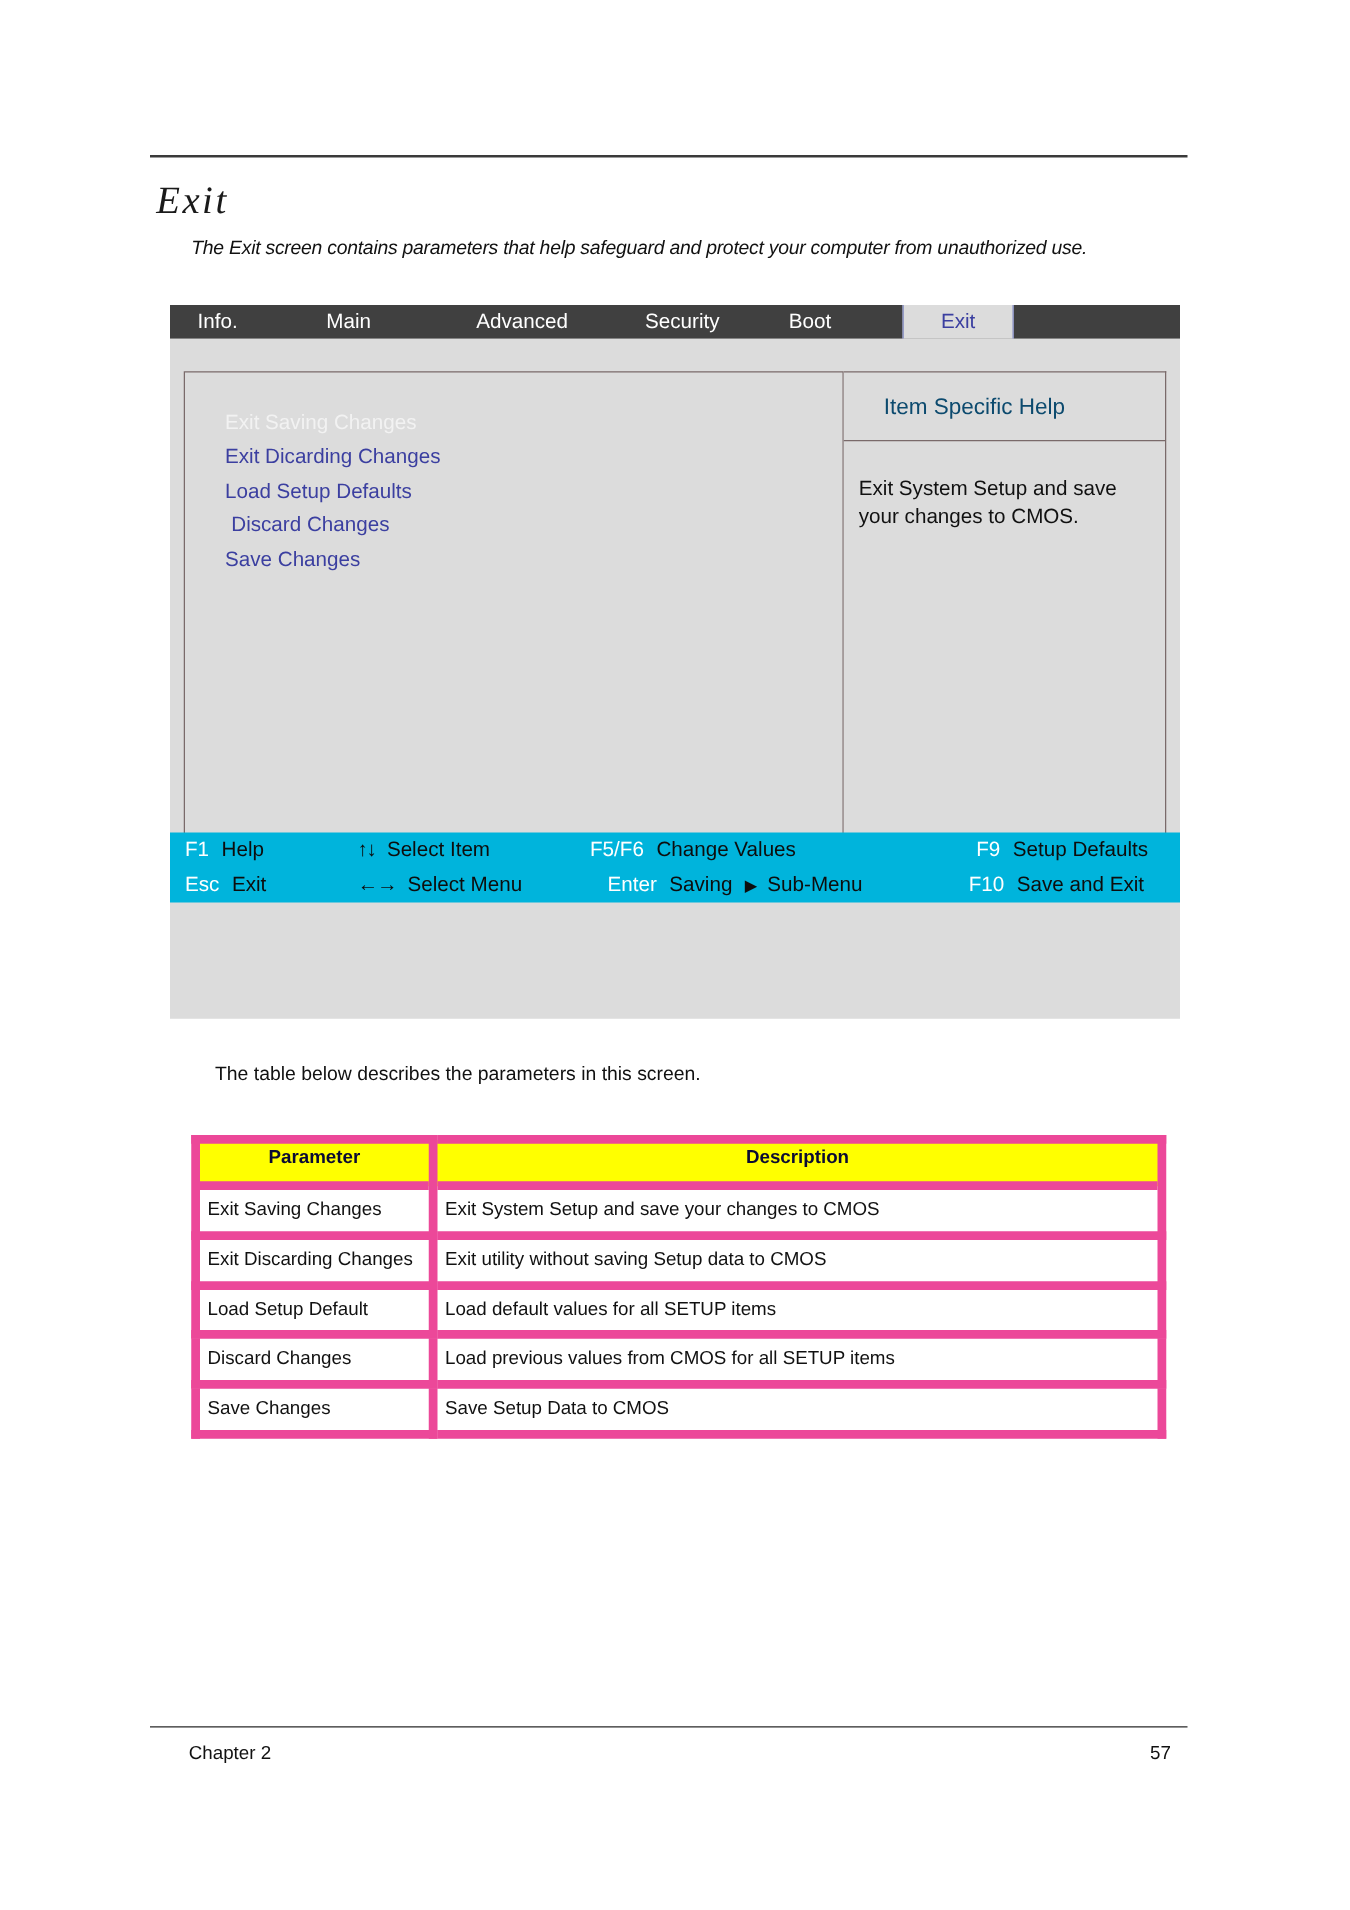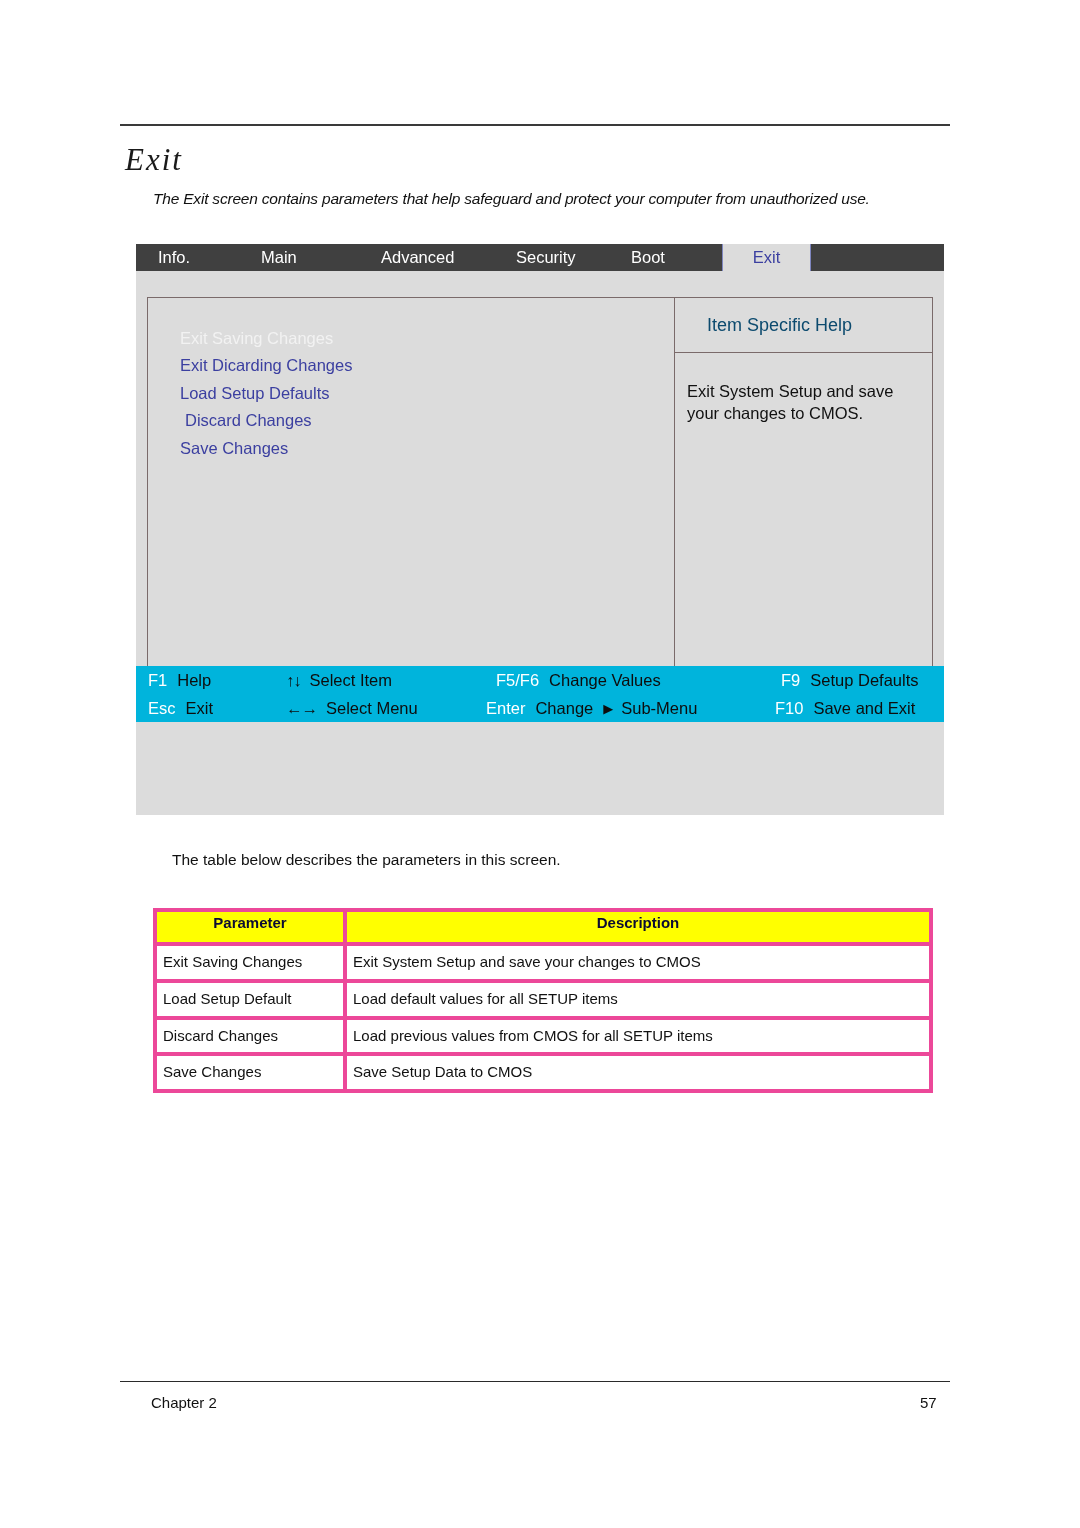--- a/index.html
+++ b/index.html
@@ -209,21 +209,21 @@
   .param-table {
     position: absolute;
     left: 153px;
     top: 908px;
     width: 780px;
     border-collapse: collapse;
     table-layout: fixed;
   }
   .param-table th,
   .param-table td {
-    border: 4px solid #ec4899;
+    border: 7px solid #ec4899;
     font-size: 15px;
     color: #111111;
     vertical-align: top;
   }
   .param-table th {
     background: #ffff00;
     color: #0b0b33;
     font-weight: bold;
     text-align: center;
     height: 26px;
@@ -318,42 +318,42 @@
 
         <div class="key-row">
           <div class="key-cell" style="left:12px;">
             <span class="key-name">F1</span>
             <span>Help</span>
           </div>
           <div class="key-cell" style="left:150px;">
             <span class="arrow-glyph">↑↓</span>
             <span>Select Item</span>
           </div>
-          <div class="key-cell" style="left:360px;align-items:center;">
+          <div class="key-cell" style="left:336px;align-items:center;">
             <span class="key-name">F5/F6</span>
             <span>Change Values</span>
           </div>
           <div class="key-cell" style="left:645px;">
             <span class="key-name">F9</span>
             <span>Setup Defaults</span>
           </div>
         </div>
 
         <div class="key-row">
           <div class="key-cell" style="left:12px;">
             <span class="key-name">Esc</span>
             <span>Exit</span>
           </div>
           <div class="key-cell" style="left:150px;">
             <span class="arrow-glyph">←→</span>
             <span>Select Menu</span>
           </div>
           <div class="key-cell" style="left:350px;">
             <span class="key-name">Enter</span>
-            <span>Change</span>
+            <span>Saving</span>
             <span class="submenu-glyph">▶</span>
             <span>Sub-Menu</span>
           </div>
           <div class="key-cell" style="left:639px;">
             <span class="key-name">F10</span>
             <span>Save and Exit</span>
           </div>
         </div>
 
       </div>
@@ -372,20 +372,24 @@
         <th>Parameter</th>
         <th>Description</th>
       </tr>
     </thead>
     <tbody>
       <tr>
         <td>Exit Saving Changes</td>
         <td>Exit System Setup and save your changes to CMOS</td>
       </tr>
       <tr>
+        <td>Exit Discarding Changes</td>
+        <td>Exit utility without saving Setup data to CMOS</td>
+      </tr>
+      <tr>
         <td>Load Setup Default</td>
         <td>Load default values for all SETUP items</td>
       </tr>
       <tr>
         <td>Discard Changes</td>
         <td>Load previous values from CMOS for all SETUP items</td>
       </tr>
       <tr>
         <td>Save Changes</td>
         <td>Save Setup Data to CMOS</td>

